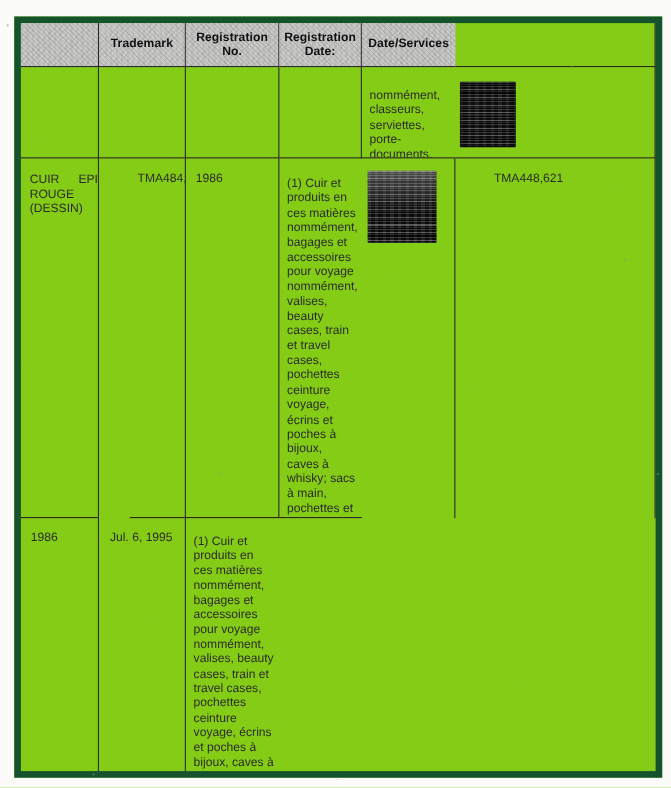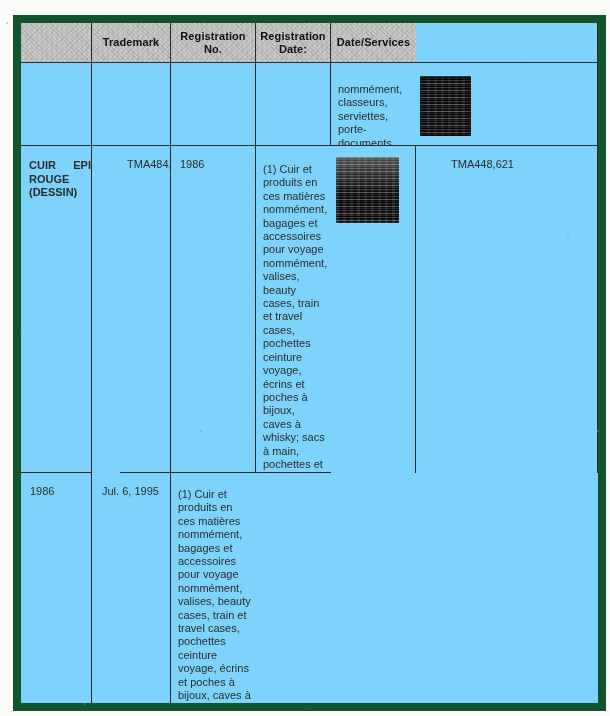--- a/index.html
+++ b/index.html
@@ -33,22 +33,22 @@
   .speck.s14{left:520px;top:60px;width:1px;height:1px;}
   .speck.s15{left:6px;top:22px;}
 
   
   .doc-table{
     position:absolute;left:13px;top:15px;
     width:577px;height:680px;
     display:grid;
     grid-template-columns:71px 79px 85px 75px 85px 1fr;
     grid-template-rows:40px 83px 327px 1fr;
-    border:8px solid #14532d;
-    background:#7dd3fc;
+    border:6px solid #14532d;
+    background:#84cc16;
     box-sizing:content-box;
   }
   .cell{
     border-right:1.5px solid #2a2a2a;
     border-bottom:1.5px solid #2a2a2a;
     overflow:hidden;
     position:relative;
     box-sizing:border-box;
   }
   .cell.last-col{border-right:none;}
@@ -69,21 +69,20 @@
     letter-spacing:.1px;
   }
   .body-cell{font-size:11px;line-height:13.4px;}
   .pad{padding:11px 6px 0 8px;}
   
   .tm-text{
     text-align:justify;
     width:62px;
     font-size:11px;line-height:13.5px;
     color:#2b2b2b;
-    font-weight:bold;
   }
   .r2-tm{padding-top:13px;}
   .r3-tm{padding-top:23px;}
   .regno{padding:12px 4px 0 7px;color:#2b2b2b;margin-left:28px;}
   .firstuse{padding:12px 4px 0 9px;color:#2b2b2b;}
   .regdate{padding:12px 4px 0 10px;color:#2b2b2b;white-space:nowrap;}
   .goods{
     padding:6px 5px 0 7px;
     color:#2b2b2b;
   }

